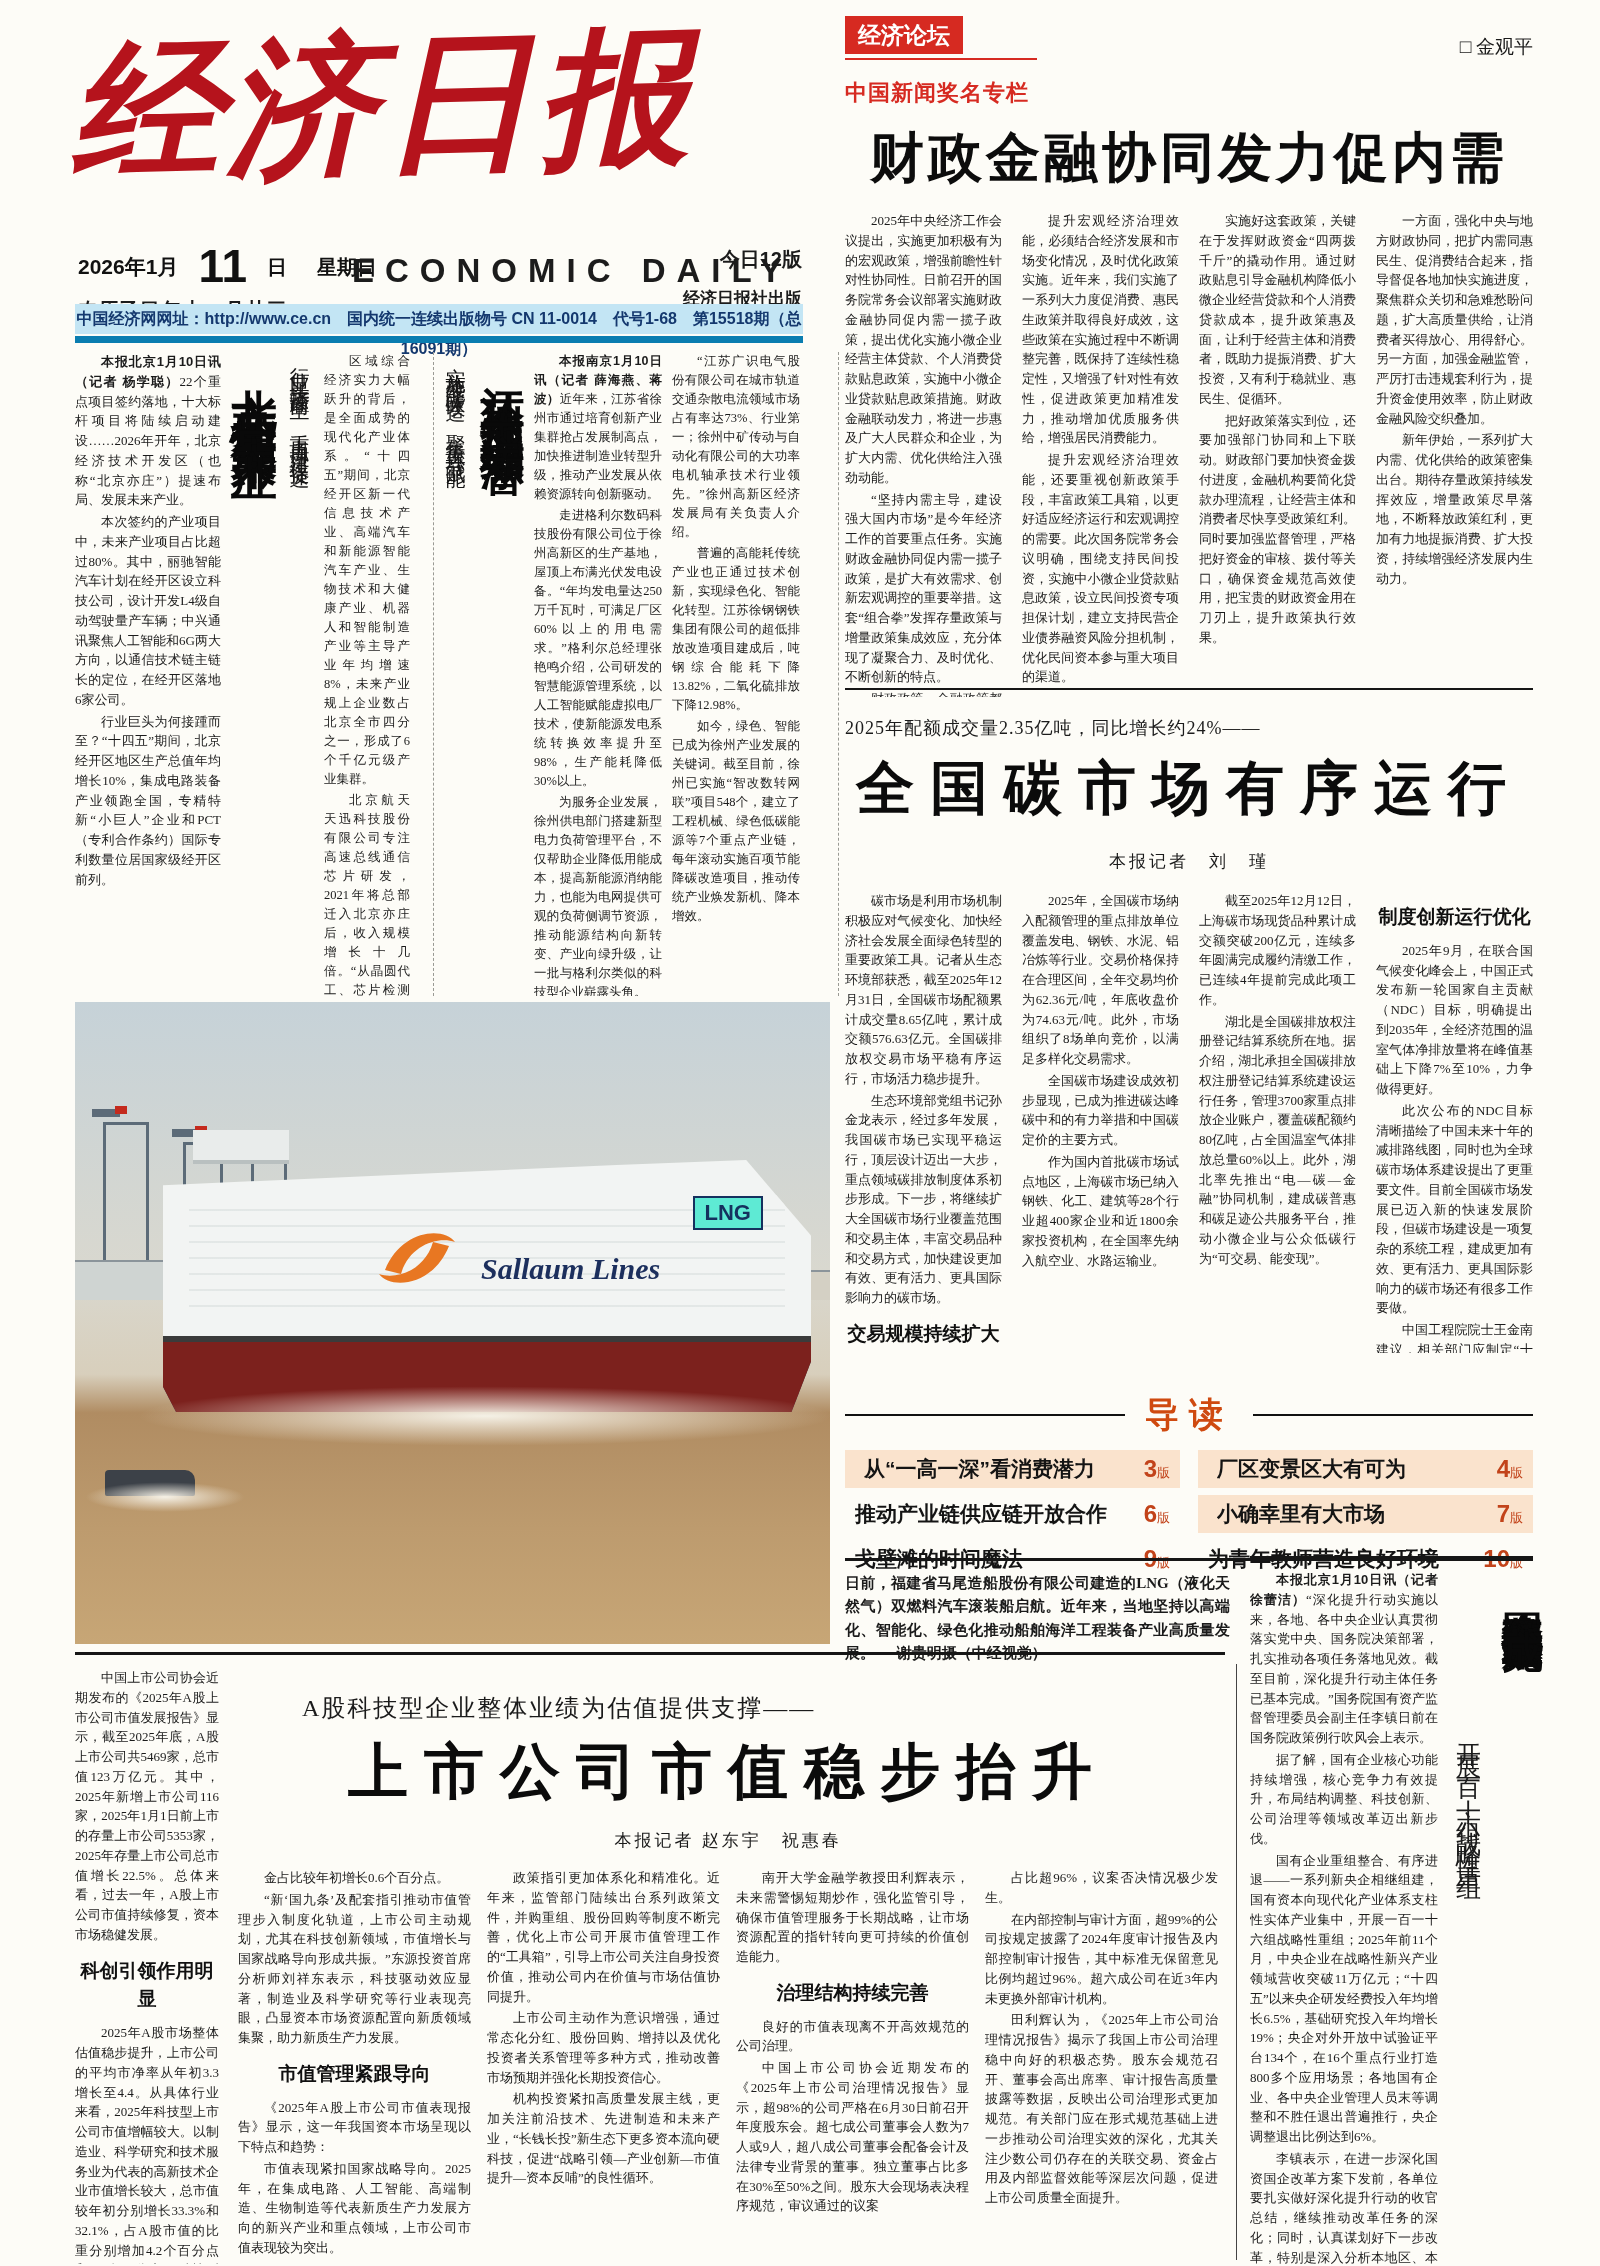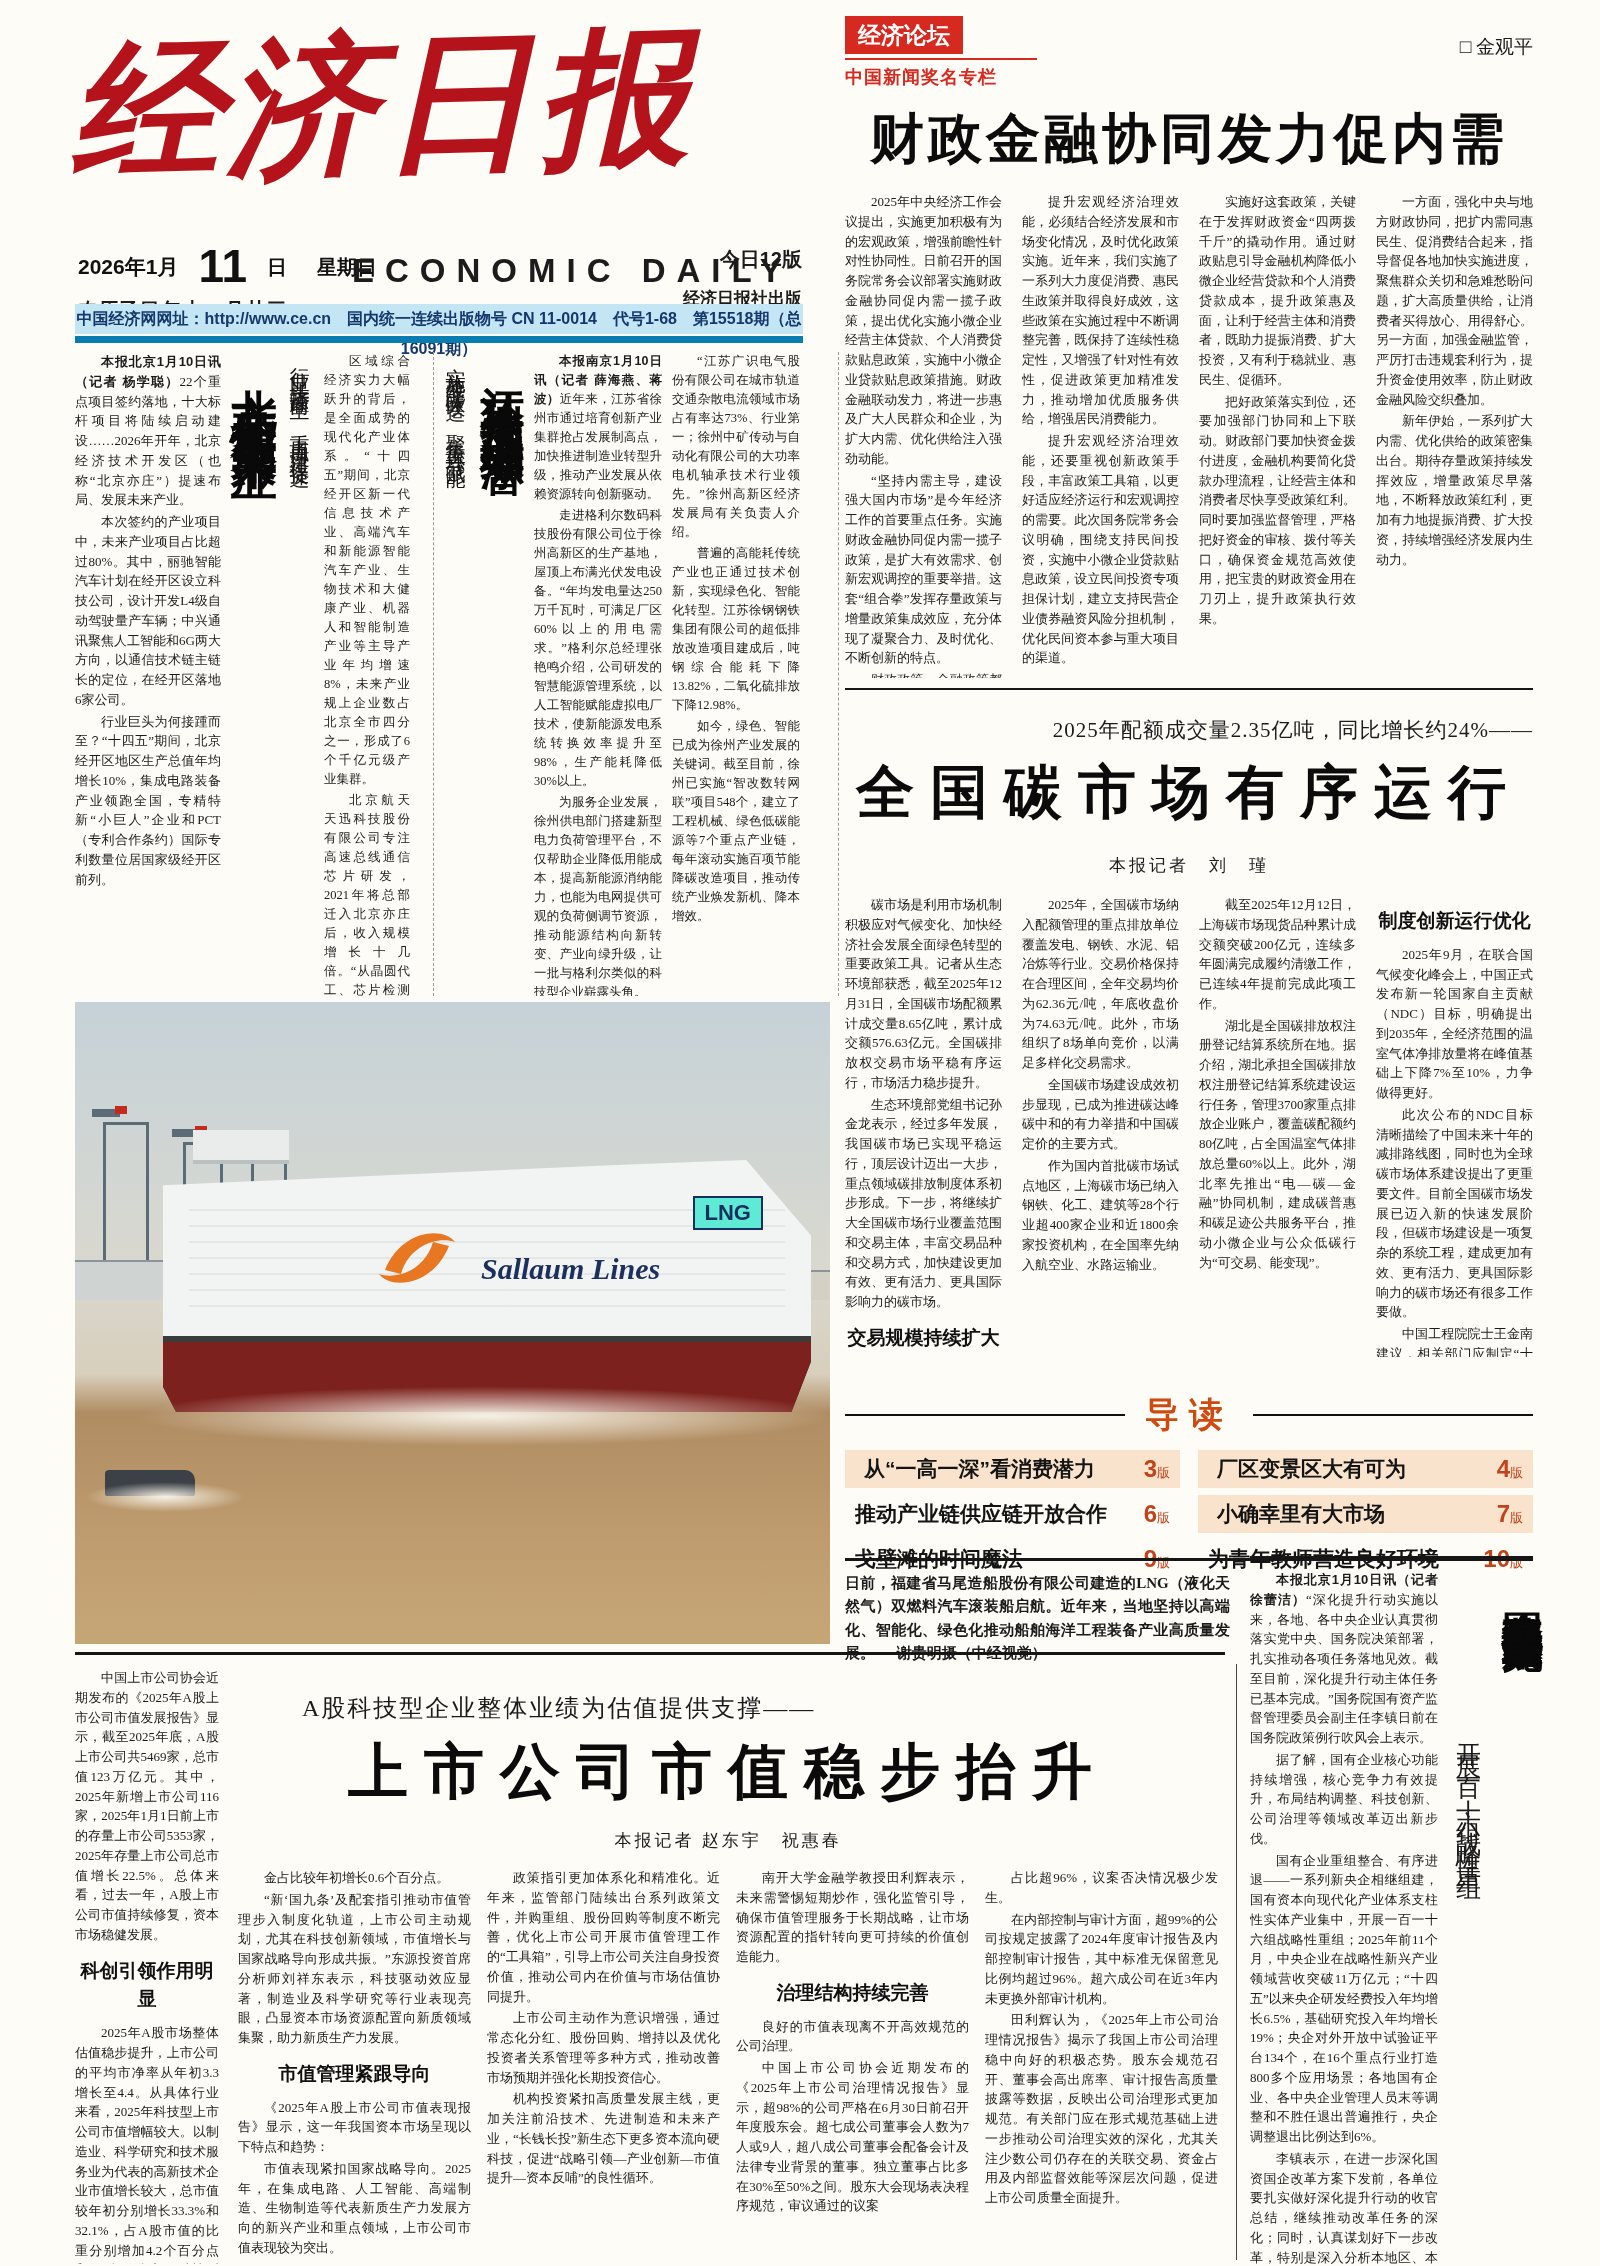--- a/index.html
+++ b/index.html
@@ -37,29 +37,29 @@
   .subhead { font-family:"Liberation Sans",sans-serif; font-size:19px; font-weight:bold;
              text-align:center; margin:12px 0 9px; color:#101010; }
   .vdash { border-left:1px dashed #9a9a94; }
   .vsolid { border-left:1px solid #444; }
   .hrule { background:#161616; }
 
   
   .badge { background:#d62a21; color:#fff; font-family:"Liberation Sans",sans-serif;
            font-size:23px; font-weight:bold; width:118px; height:38px; line-height:38px;
            text-align:center; }
-  .column-note { color:#d62a21; font-size:18px; font-weight:bold; width:192px;
-                 border-top:2px solid #d62a21; padding-top:5px; margin-top:4px;
+  .column-note { color:#d62a21; font-size:22px; font-weight:bold; width:192px;
+                 border-top:2px solid #d62a21; padding-top:18px; margin-top:4px;
                  letter-spacing:1px; }
   .forum-author { font-size:19px; }
   .forum-headline { font-family:"Liberation Sans",sans-serif; font-weight:900; font-size:54px;
                     letter-spacing:4px; text-align:center; color:#0c0c0c; white-space:nowrap; }
 
   
-  .carbon-kicker { font-size:21px; letter-spacing:1px;text-align:right; }
+  .carbon-kicker { font-size:18px; letter-spacing:1px; }
   .carbon-headline { font-size:58px; font-weight:900; letter-spacing:16px; text-align:center;
                      font-family:"Liberation Serif",serif; color:#0b0b0b; white-space:nowrap; }
   .byline { text-align:center; font-size:17px; letter-spacing:3px; }
 
   
   .daodu-head { display:flex; align-items:center; gap:20px; justify-content:center; }
   .daodu-line { height:2px; background:#111; flex:1 1 0; }
   .daodu-title { font-family:"Liberation Sans",sans-serif; font-size:34px; font-weight:900;
                  color:#cf4a10; letter-spacing:10px; }
   .daodu-grid { display:flex; gap:18px; margin-top:12px; }

